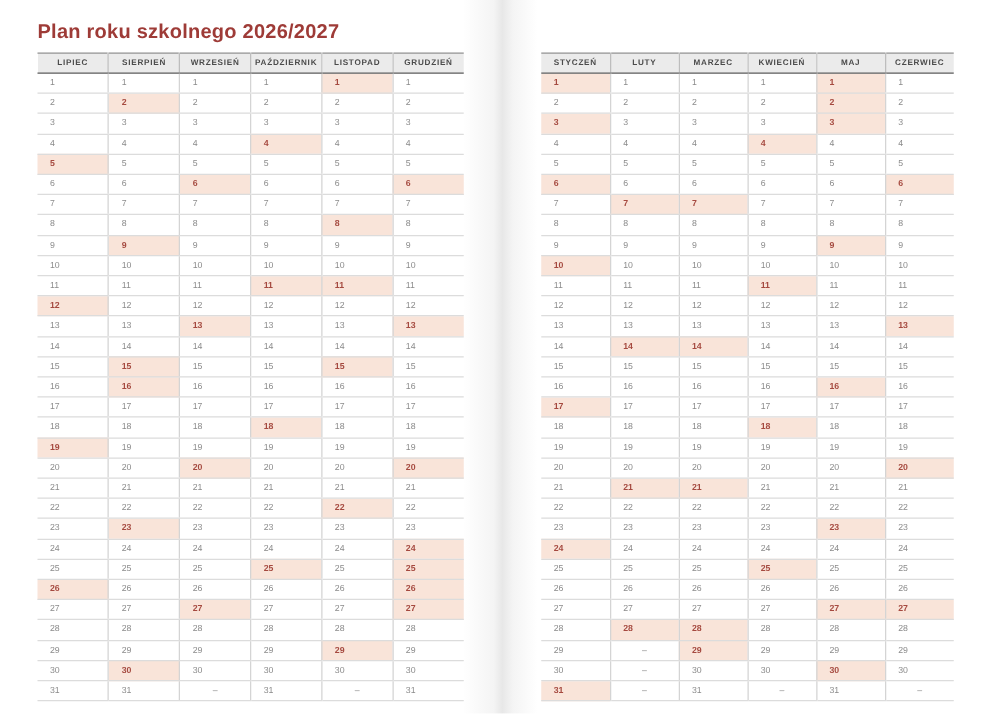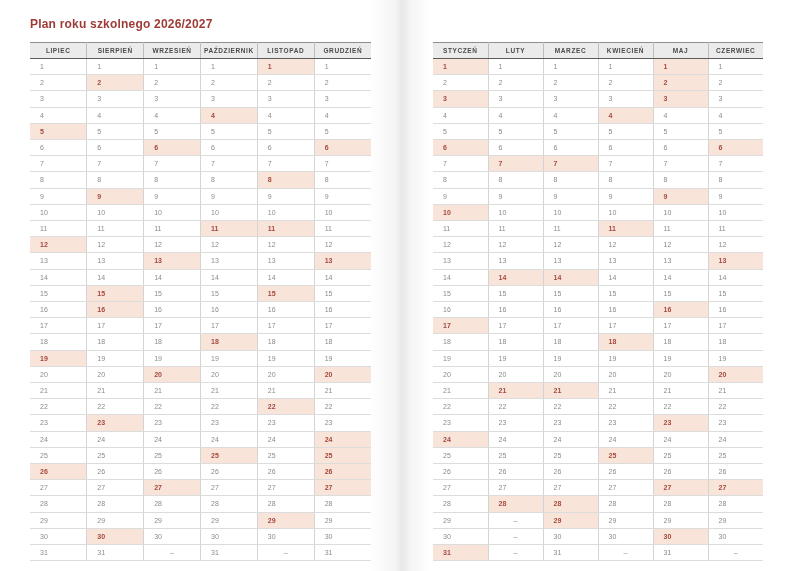--- a/index.html
+++ b/index.html
@@ -23,21 +23,21 @@
     position:absolute;left:370px;top:0;width:60px;height:571px;pointer-events:none;
     background:linear-gradient(to right,
       rgba(40,40,40,0) 0%,
       rgba(40,40,40,0.05) 42%,
       rgba(40,40,40,0.11) 53%,
       rgba(40,40,40,0.05) 67%,
       rgba(40,40,40,0) 100%);
   }
   .title{
     position:absolute;left:30px;top:17px;margin:0;
-    font-size:12px;font-weight:700;letter-spacing:0.2px;
+    font-size:16px;font-weight:700;letter-spacing:0.2px;
     color:var(--title-color);
   }
   .cal-wrap{position:absolute;top:42px;}
   .cal-wrap.left{left:30px;width:341px;}
   .cal-wrap.right{left:433px;width:330px;}
   table.cal{
     width:100%;border-collapse:collapse;table-layout:fixed;
     border-top:1px solid var(--table-top);
   }
   table.cal th{

